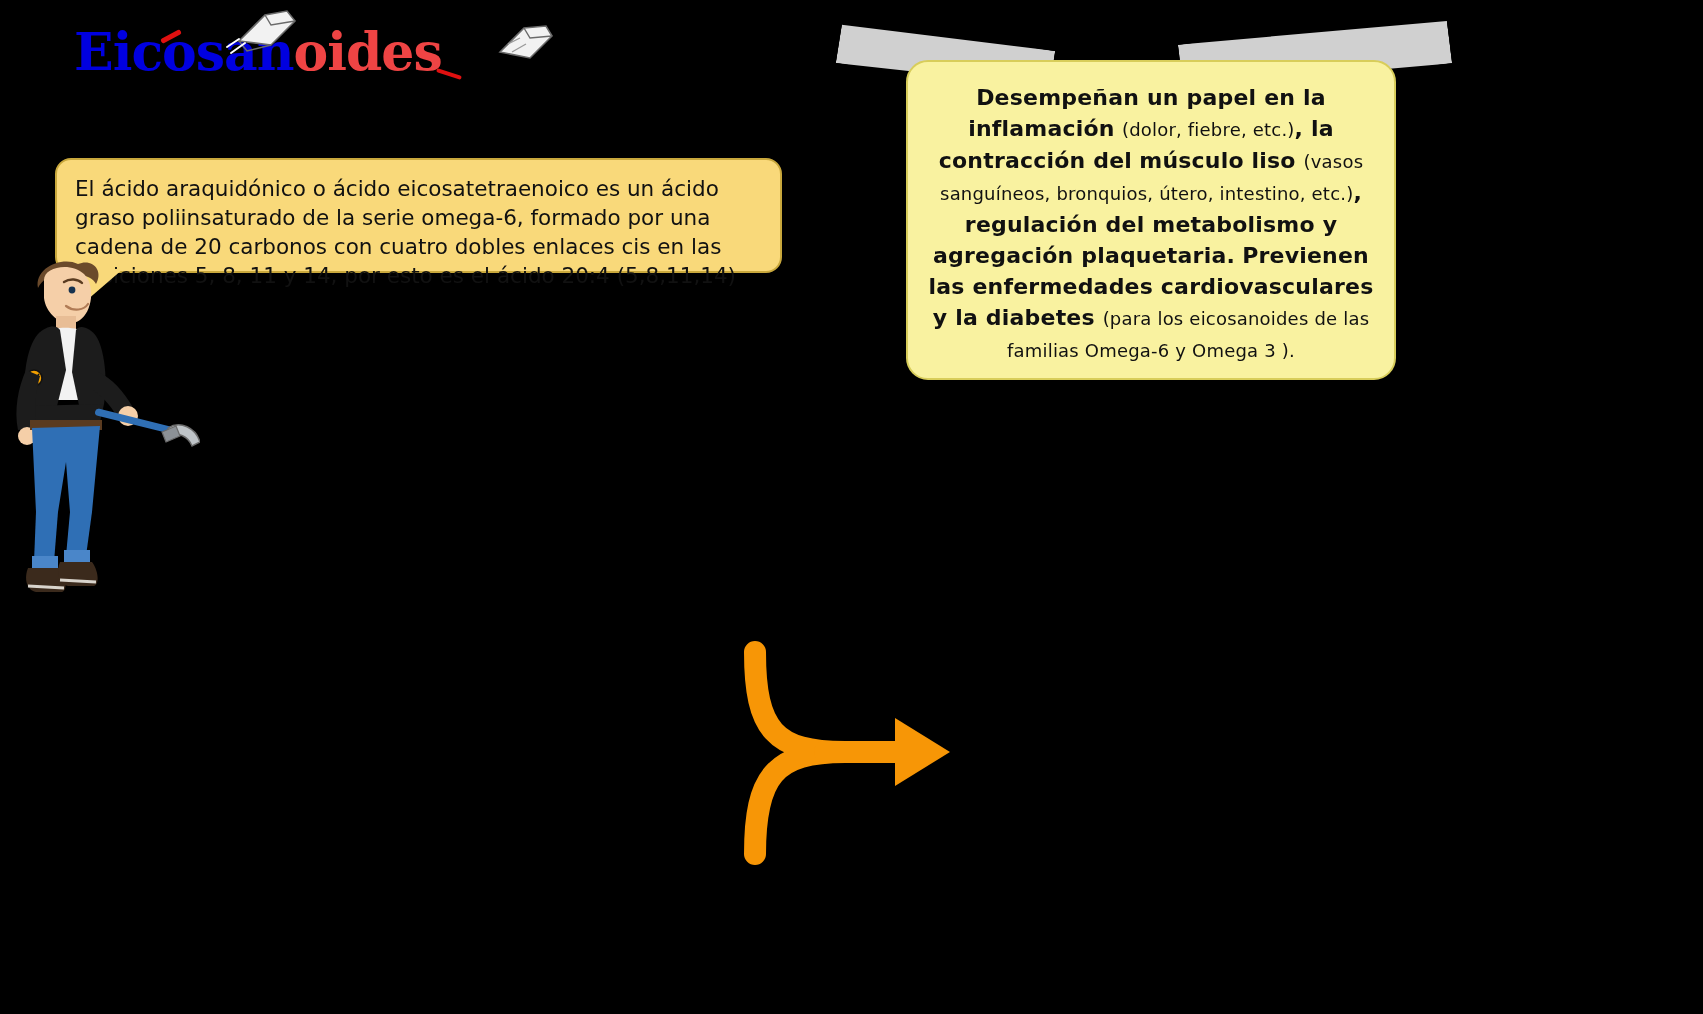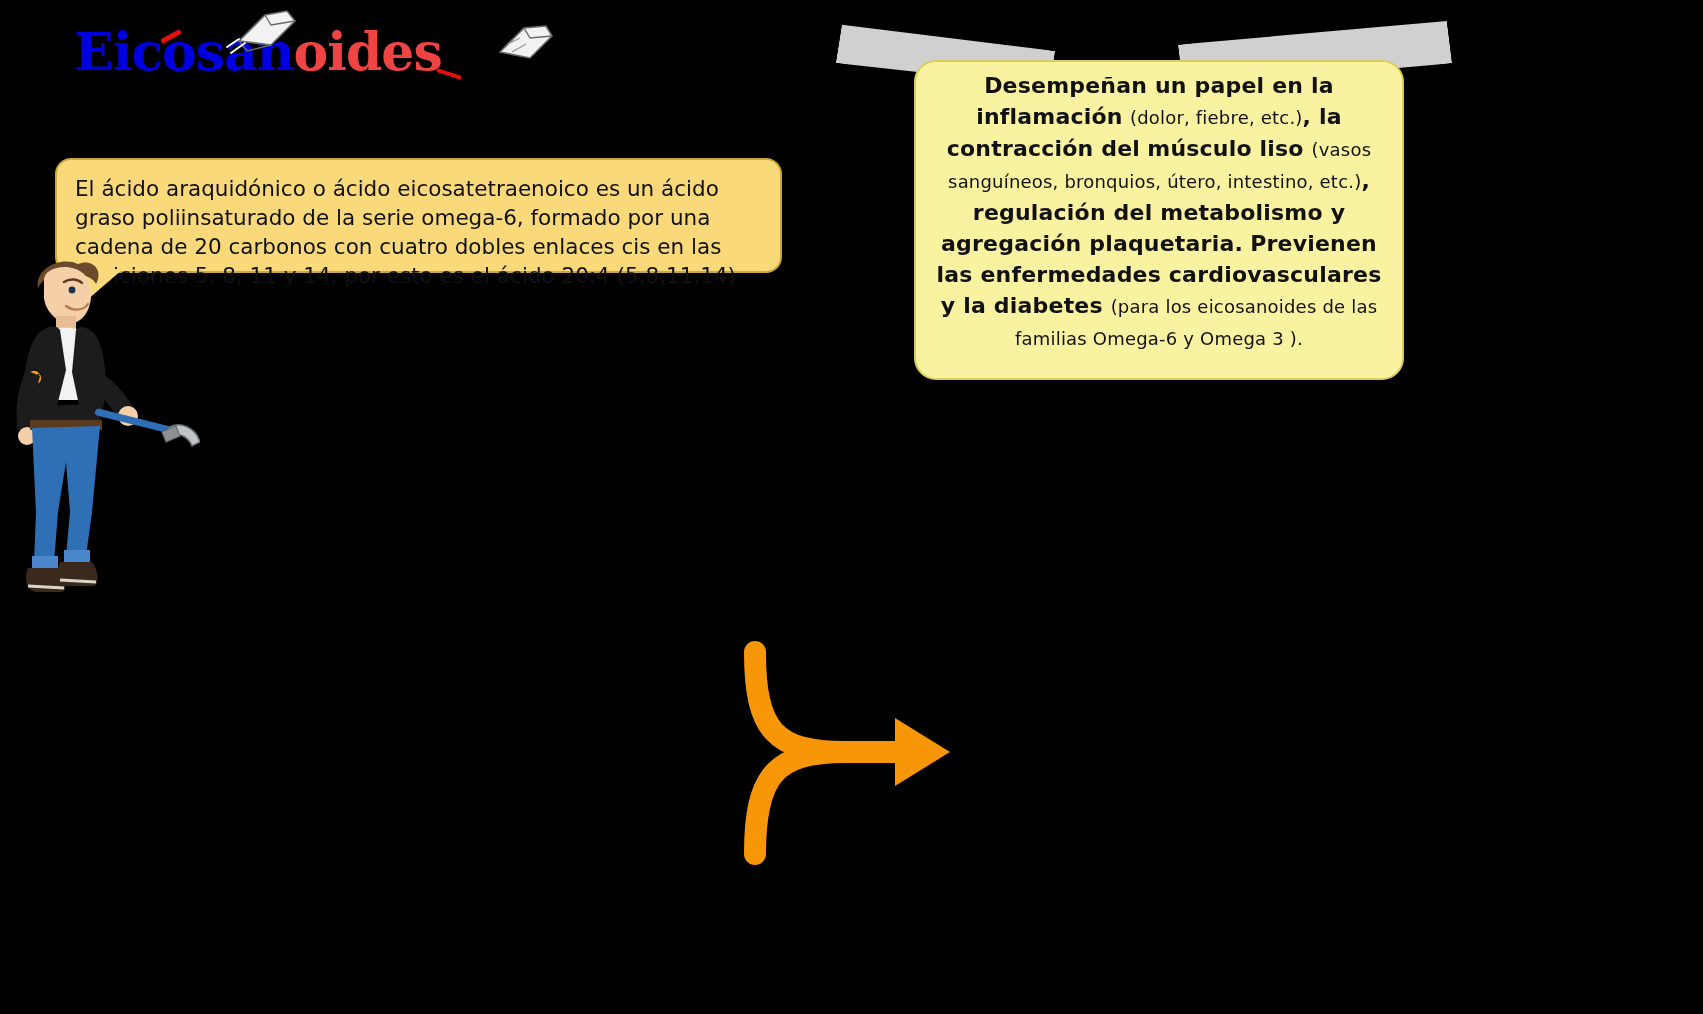--- a/index.html
+++ b/index.html
@@ -124,29 +124,29 @@
   #tape-right {
     left: 282px;
     top: 0px;
     width: 270px;
     height: 52px;
     transform: rotate(-7deg);
     clip-path: polygon(0 0%, 100% 18%, 100% 100%, 0 82%);
   }
   #note-arachidonic {
     position: absolute;
-    left: 16px;
+    left: 8px;
     top: 32px;
     width: 490px;
     height: 320px;
     background: #f9f2a0;
     border: 2px solid #d8cd5a;
     border-radius: 22px;
     box-sizing: border-box;
-    padding: 8px 12px;
+    padding: 20px 12px;
     text-align: center;
   }
   #note-arachidonic .note-txt {
     color: #111111;
     font-family: "DejaVu Sans", sans-serif;
     font-size: 22px;
     line-height: 31px;
     letter-spacing: .2px;
   }
   #note-arachidonic .note-txt b { font-weight: bold; }

